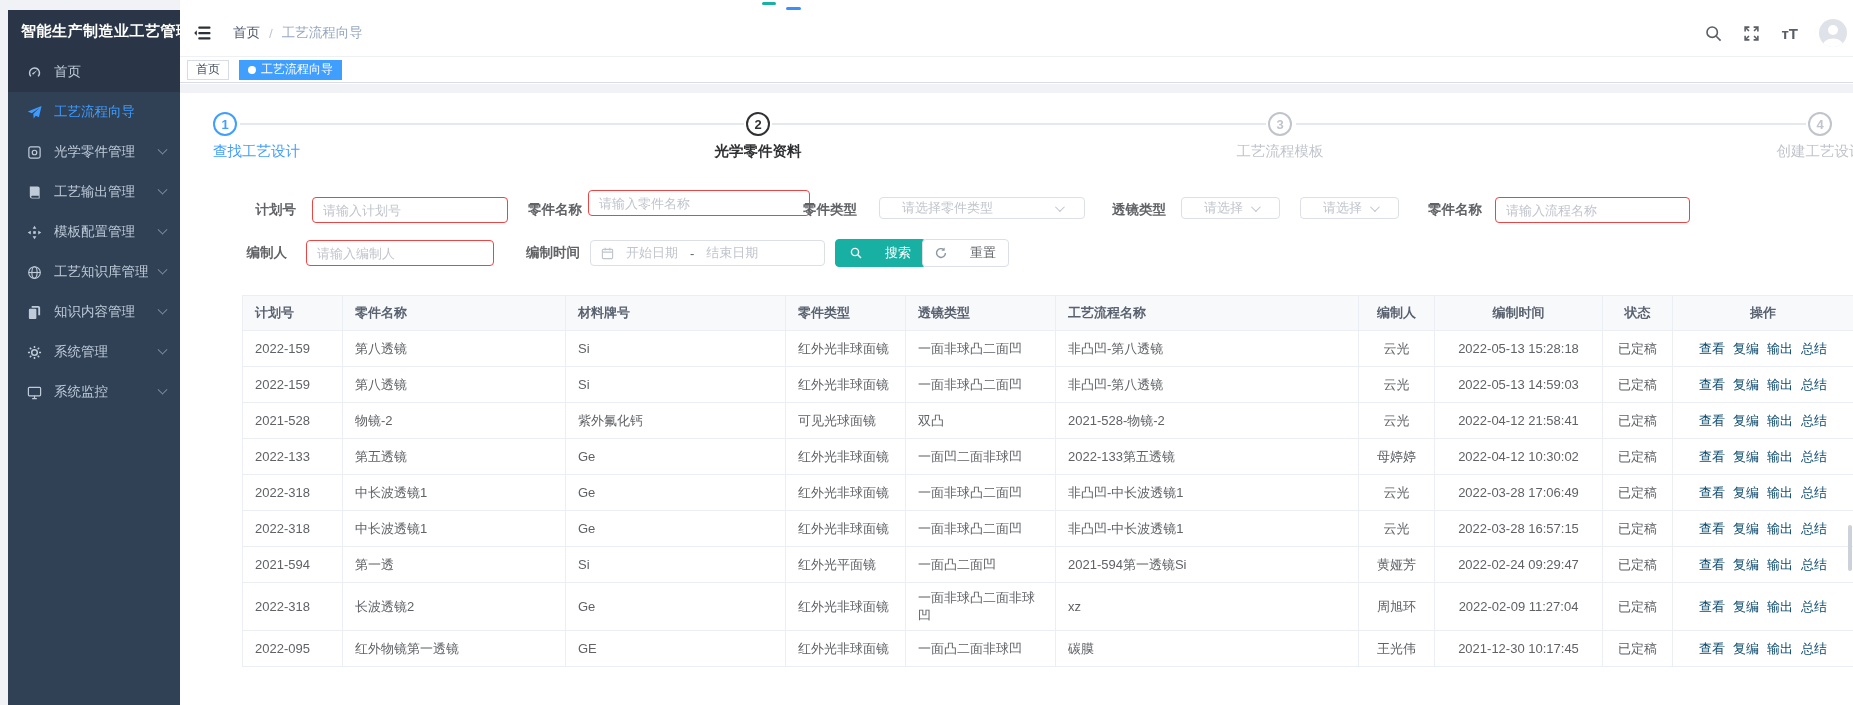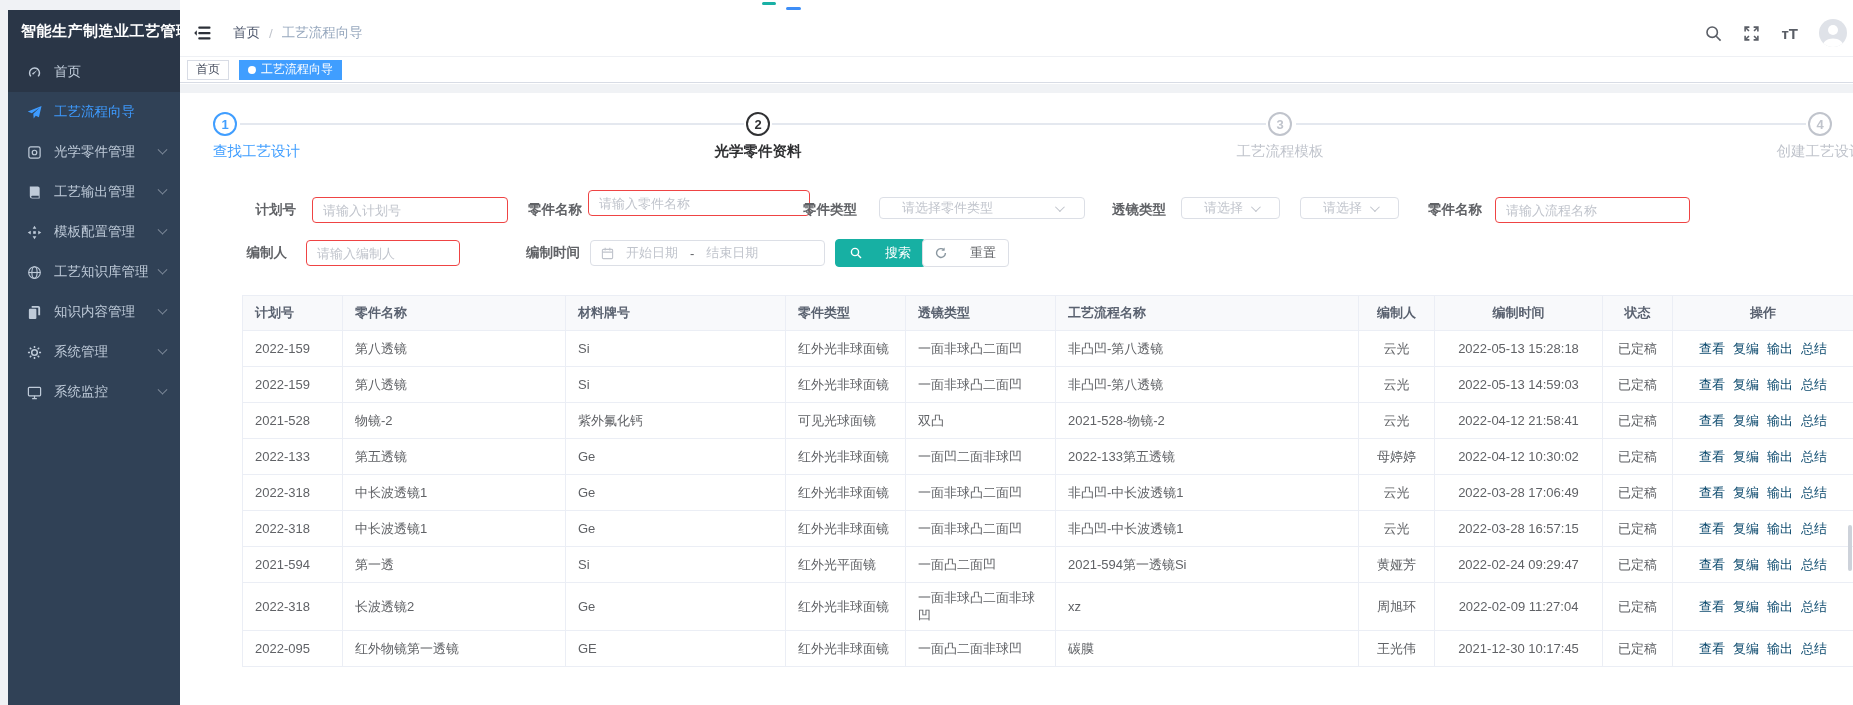--- a/index.html
+++ b/index.html
@@ -81,21 +81,21 @@
             display:flex; align-items:center; justify-content:space-between; padding:0 22px; cursor:pointer; }
   .select .ph { font-size:13px; color:#c0c4cc; white-space:nowrap; }
   .sarrow { width:7px; height:7px; border-right:1.3px solid #c0c4cc; border-bottom:1.3px solid #c0c4cc;
             transform:rotate(45deg) translateY(-2px); flex:none; margin-left:8px; }
   .lab1 { left:40px;  top:104px; width:76px; }  .inp1 { left:132px;  top:104px; width:196px; }
   .lab2 { left:330px; top:104px; width:72px; }  .inp2 { left:408px;  top:97px; width:222px; }
   .lab3 { left:605px; top:104px; width:72px; }  .sel3 { left:699px;  top:104px; width:206px; }
   .lab4 { left:914px; top:104px; width:72px; }  .sel4a { left:1001px; top:104px; width:99px; }
   .sel4b { left:1120px; top:104px; width:99px; }
   .lab5 { left:1230px; top:104px; width:72px; } .inp5 { left:1315px; top:104px; width:195px; }
-  .lab6 { left:35px;  top:147px; width:72px; }  .inp6 { left:126px;  top:147px; width:154px; }
+  .lab6 { left:35px;  top:147px; width:72px; }  .inp6 { left:126px;  top:147px; width:188px; }
   .lab7 { left:328px; top:147px; width:72px; }
   .daterange { position:absolute; left:410px; top:147px; width:235px; height:26px; border:1px solid #dcdfe6;
                border-radius:4px; display:flex; align-items:center; gap:12px; padding:0 10px; background:#fff; cursor:pointer; }
   .daterange .ph { font-size:13px; color:#c0c4cc; }
   .daterange .dsep { font-size:13px; color:#606266; }
   .btn { position:absolute; display:flex; align-items:center; gap:23px; border-radius:4px; font-size:13px;
          height:28px; cursor:pointer; border:1px solid transparent; font-family:inherit; }
   .btn-search { left:655px; top:146px; padding:0 14px; background:#17b0a3; border-color:#17b0a3; color:#fff; }
   .btn-reset  { left:742px; top:146px; padding:0 12px; background:#fff; border-color:#dcdfe6; color:#606266; }
 

